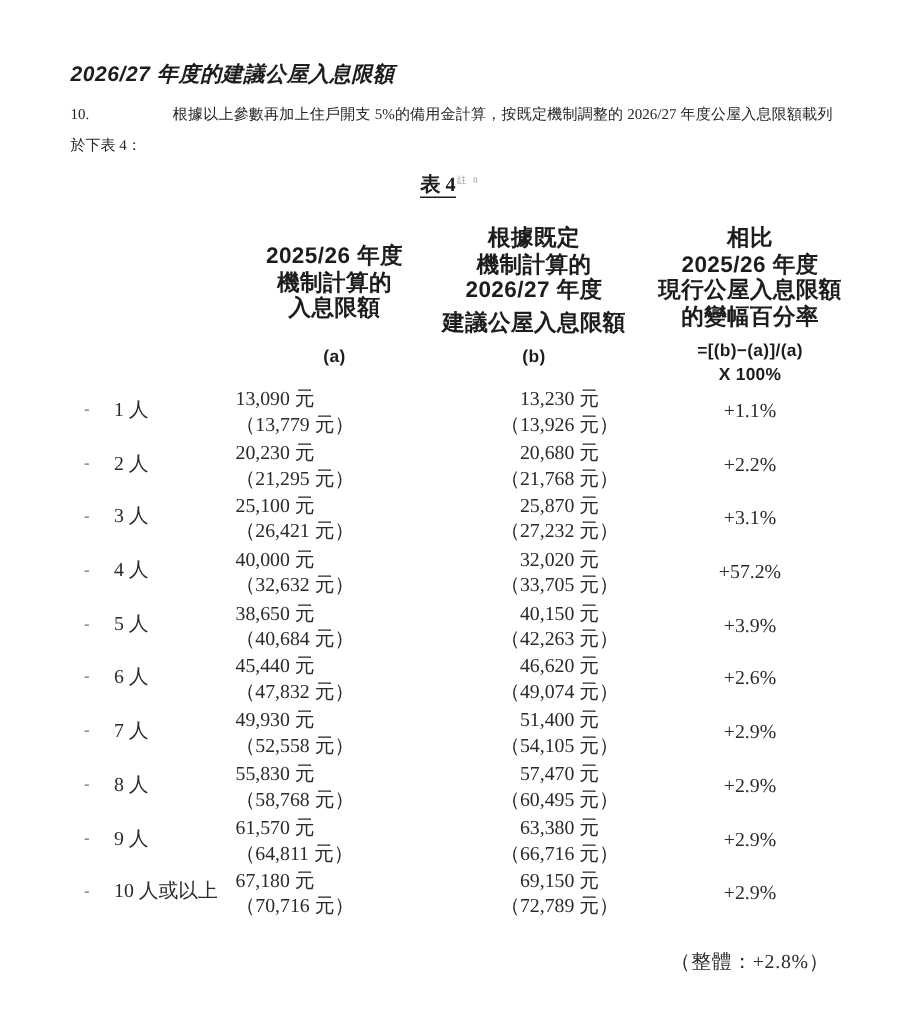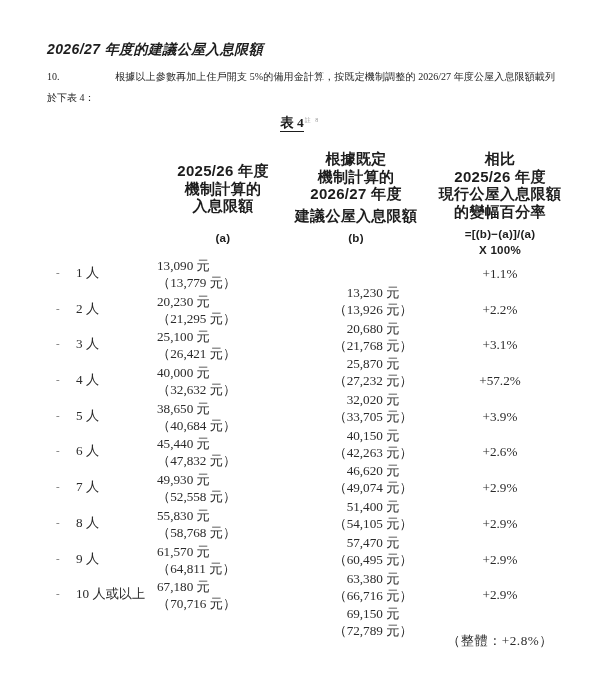--- a/index.html
+++ b/index.html
@@ -167,21 +167,20 @@
     left: 157px;
     width: 166px;
     text-align: left;
     top: 1px;
   }
   .cell.val-b {
     left: 290px;
     width: 166px;
     text-align: center;
     top: 1px;
-    margin-top: 27px;
   }
   .cell.val-c {
     left: 412px;
     width: 176px;
     text-align: center;
     top: 9px;
   }
   .cell .line2 { display: block; }
 
   

